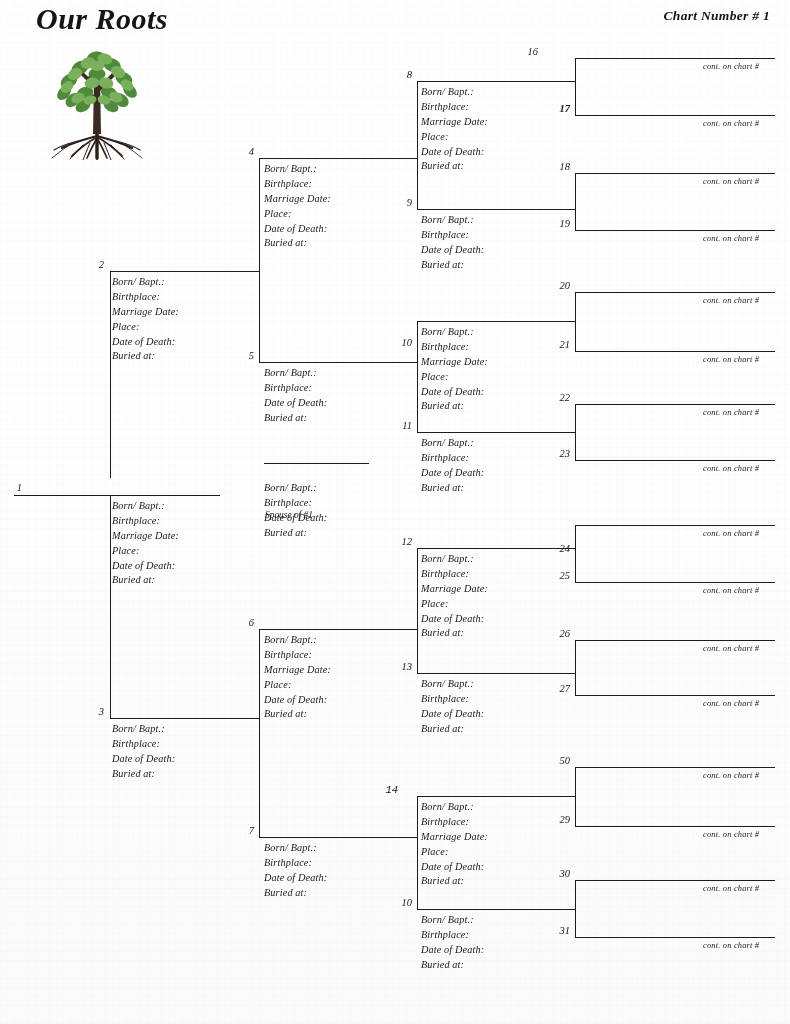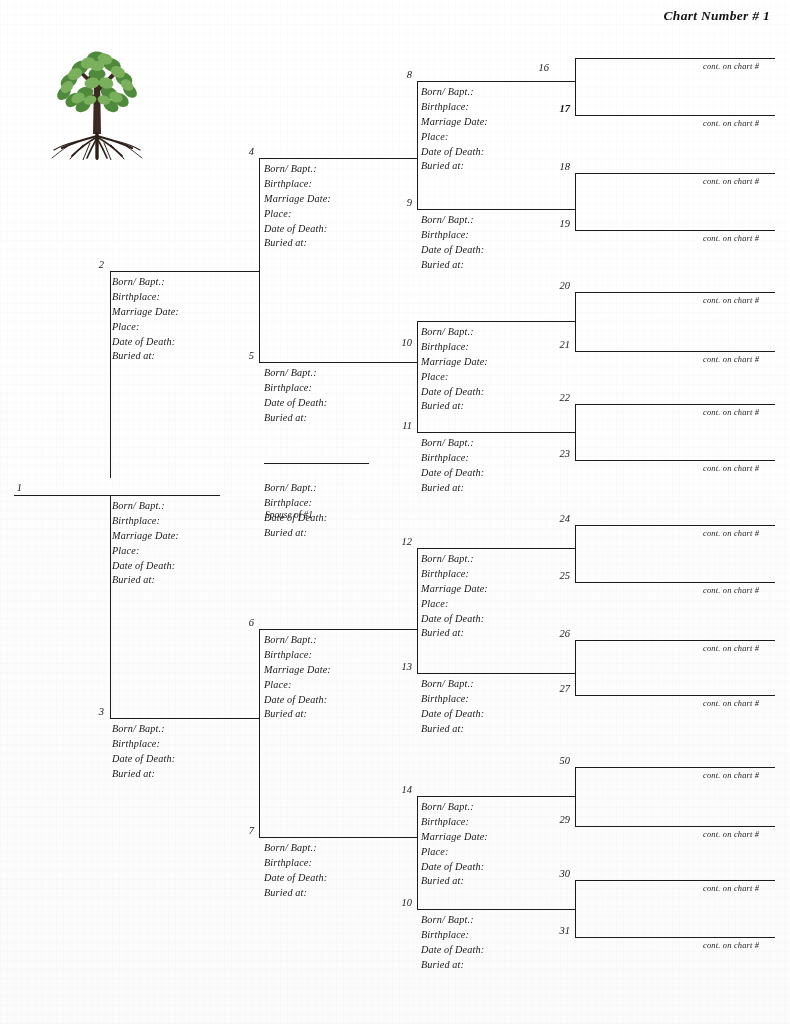--- a/index.html
+++ b/index.html
@@ -101,20 +101,21 @@
     color: #181818;
     white-space: nowrap;
   }
 </style>
 </head>
 <body>
 
 <div id="page">
   <div id="scan-noise"></div>
 
+  <div class="ttl" id="chart-title">Our Roots</div>
   <div class="ttl" id="chart-number">Chart Number # 1</div>
 
   <svg id="tree-logo" viewBox="0 0 118 122">
     <g fill="#3b2a21">
       <path d="M56 40 L55 96 L63 96 L62 40 Z"></path>
       <path d="M58 52 L42 36 L45 34 L60 48 Z"></path>
       <path d="M60 50 L76 33 L79 36 L62 53 Z"></path>
       <path d="M58 64 L47 54 L50 52 L60 61 Z"></path>
       <path d="M60 62 L72 51 L75 54 L62 65 Z"></path>
       <path d="M57 44 L50 39 L52 37 L59 42 Z"></path>
@@ -322,21 +323,21 @@
   <div class="hline" style="left:417px; top:673px; width:159px;"></div>
   <div class="num" style="left:390px; top:661px; width:22px;">13</div>
   <div class="fields" style="left:421px; top:677px;">
     <div>Born/ Bapt.:</div>
     <div>Birthplace:</div>
     <div>Date of Death:</div>
     <div>Buried at:</div>
   </div>
 
   <div class="hline" style="left:417px; top:796px; width:159px;"></div>
-  <div class="num" style="left:390px; top:784px; width:22px;">14</div>
+  <div class="num" style="left:376px; top:784px; width:22px;font-family:Liberation Mono, monospace;">14</div>
   <div class="fields" style="left:421px; top:800px;">
     <div>Born/ Bapt.:</div>
     <div>Birthplace:</div>
     <div>Marriage Date:</div>
     <div>Place:</div>
     <div>Date of Death:</div>
     <div>Buried at:</div>
   </div>
 
   <div class="hline" style="left:417px; top:909px; width:159px;"></div>
@@ -344,21 +345,21 @@
   <div class="fields" style="left:421px; top:913px;">
     <div>Born/ Bapt.:</div>
     <div>Birthplace:</div>
     <div>Date of Death:</div>
     <div>Buried at:</div>
   </div>
 
   <div class="vline" style="left:575px; top:58px; height:23px;"></div>
   <div class="vline" style="left:575px; top:81px; height:34px;"></div>
   <div class="hline" style="left:575px; top:58px; width:200px;"></div>
-  <div class="num" style="left:527px; top:46px; width:22px;margin-top:16px;">16</div>
+  <div class="num" style="left:516px; top:46px; width:22px;">16</div>
   <div class="cont" style="left:703px; top:62px;">cont. on chart #</div>
   <div class="hline" style="left:575px; top:115px; width:200px;"></div>
   <div class="num" style="left:548px; top:103px; width:22px;font-weight:bold;">17</div>
   <div class="cont" style="left:703px; top:119px;">cont. on chart #</div>
 
   <div class="vline" style="left:575px; top:173px; height:36px;"></div>
   <div class="vline" style="left:575px; top:209px; height:21px;"></div>
   <div class="hline" style="left:575px; top:173px; width:200px;"></div>
   <div class="num" style="left:548px; top:161px; width:22px;">18</div>
   <div class="cont" style="left:703px; top:177px;">cont. on chart #</div>
@@ -380,21 +381,21 @@
   <div class="hline" style="left:575px; top:404px; width:200px;"></div>
   <div class="num" style="left:548px; top:392px; width:22px;">22</div>
   <div class="cont" style="left:703px; top:408px;">cont. on chart #</div>
   <div class="hline" style="left:575px; top:460px; width:200px;"></div>
   <div class="num" style="left:548px; top:448px; width:22px;">23</div>
   <div class="cont" style="left:703px; top:464px;">cont. on chart #</div>
 
   <div class="vline" style="left:575px; top:525px; height:23px;"></div>
   <div class="vline" style="left:575px; top:548px; height:34px;"></div>
   <div class="hline" style="left:575px; top:525px; width:200px;"></div>
-  <div class="num" style="left:548px; top:513px; width:22px;">24</div>
+  <div class="num" style="left:548px; top:543px; width:22px;">24</div>
   <div class="cont" style="left:703px; top:529px;">cont. on chart #</div>
   <div class="hline" style="left:575px; top:582px; width:200px;"></div>
   <div class="num" style="left:548px; top:570px; width:22px;">25</div>
   <div class="cont" style="left:703px; top:586px;">cont. on chart #</div>
 
   <div class="vline" style="left:575px; top:640px; height:33px;"></div>
   <div class="vline" style="left:575px; top:673px; height:22px;"></div>
   <div class="hline" style="left:575px; top:640px; width:200px;"></div>
   <div class="num" style="left:548px; top:628px; width:22px;">26</div>
   <div class="cont" style="left:703px; top:644px;">cont. on chart #</div>

